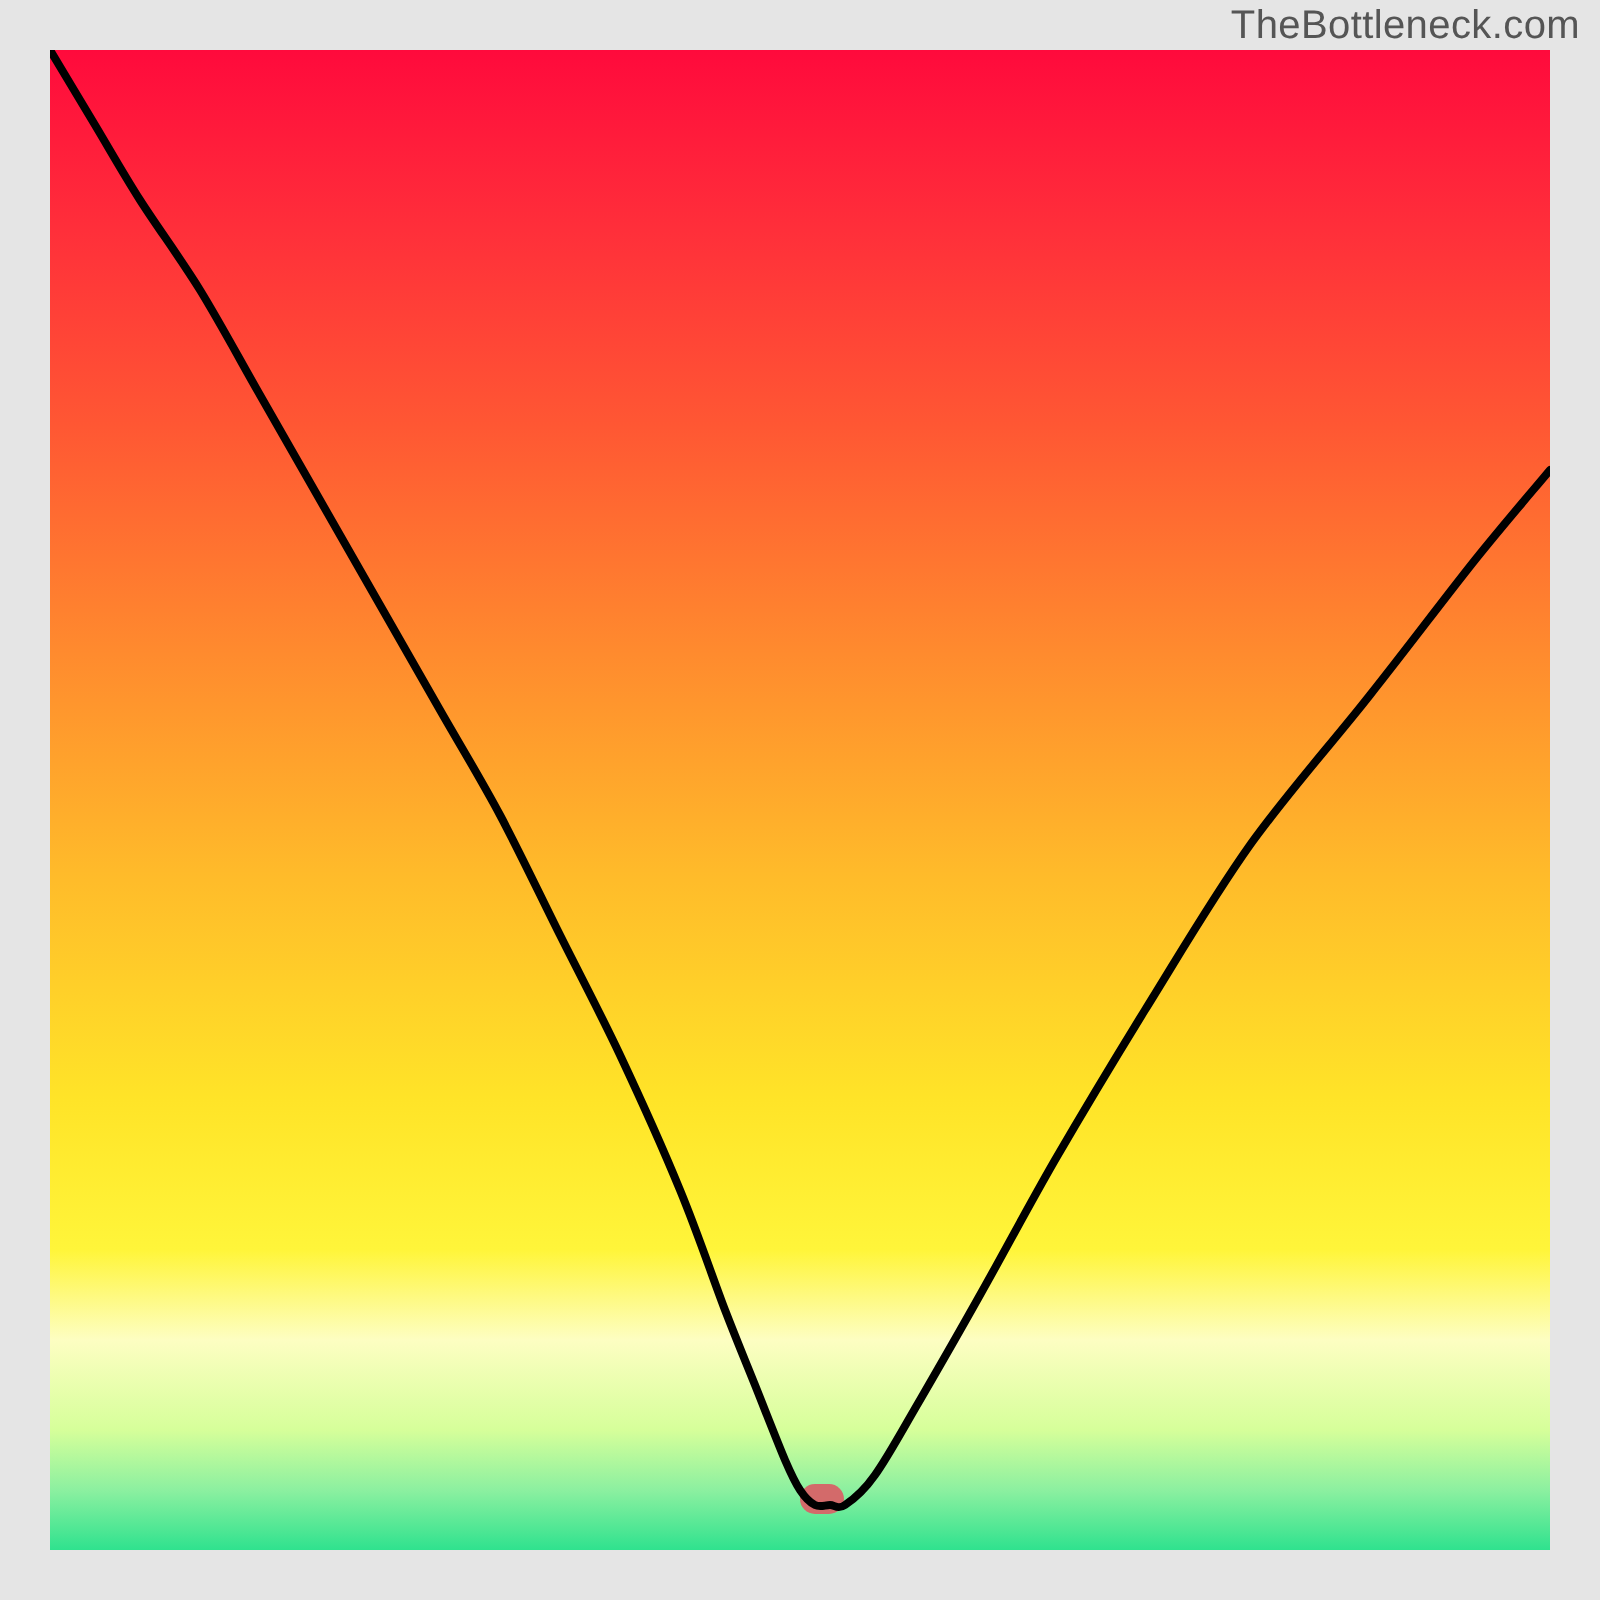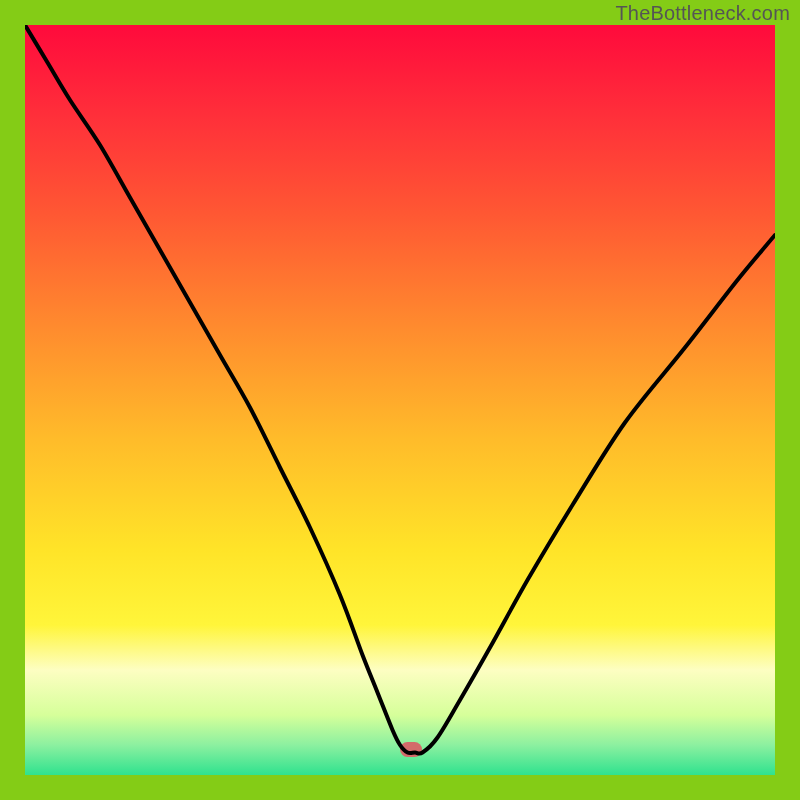--- a/index.html
+++ b/index.html
@@ -7,21 +7,21 @@
     padding: 0;
     width: 800px;
     height: 800px;
     background: #000;
     overflow: hidden;
   }
   .frame {
     position: relative;
     width: 800px;
     height: 800px;
-    background: #84cc16;
+    background: #e5e5e5;
   }
   .watermark {
     position: absolute;
     top: 2px;
     right: 10px;
     color: #555;
     font-family: Arial, Helvetica, sans-serif;
     font-size: 20px;
     font-weight: 500;
     letter-spacing: 0.2px;

